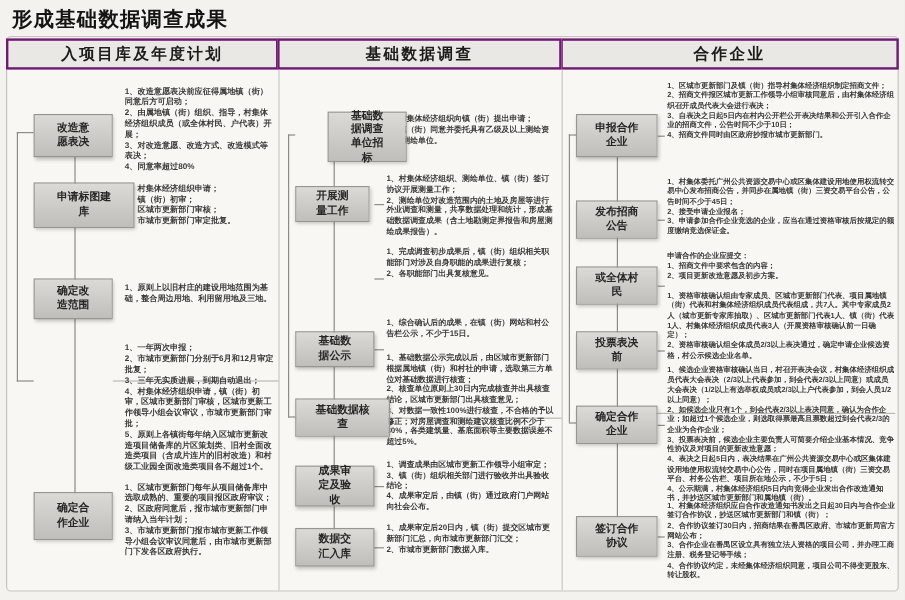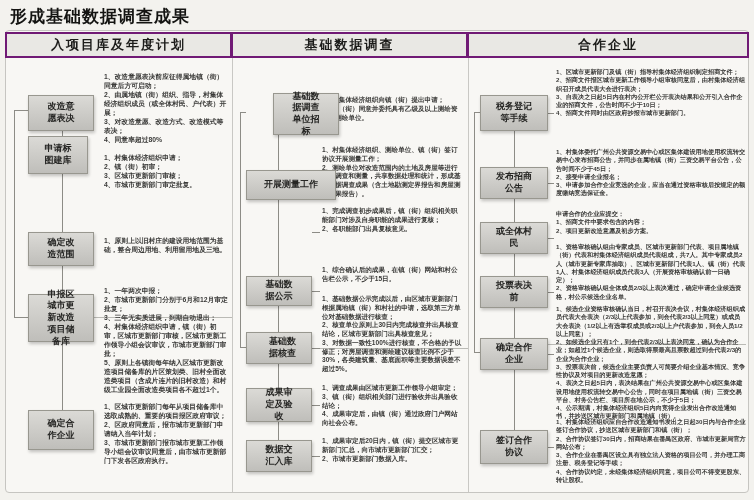--- a/index.html
+++ b/index.html
@@ -49,30 +49,29 @@
   <div class="hl" style="left:14px;top:110px;width:14px;"></div>
   <div class="hl" style="left:14px;top:317px;width:14px;"></div>
   <div class="hl faint" style="left:94px;top:317px;width:138px;"></div>
 
   <div class="box" style="left:28px;top:95px;width:66px;height:36px;">改造意愿表决</div>
   <div class="desc d-l" style="top:72px;">1、改造意愿表决前应征得属地镇（街）同意后方可启动；
 2、由属地镇（街）组织、指导，村集体经济组织成员（或全体村民、户代表）开展；
 3、对改造意愿、改造方式、改造模式等表决；
 4、同意率超过80%</div>
 
-  <div class="box" style="left:28px;top:136px;width:60px;height:38px;">申请标图建库</div>
+  <div class="box" style="left:28px;top:152px;width:84px;height:38px;">申请标图建库</div>
   <div class="desc d-l" style="top:153px;">1、村集体经济组织申请；
 2、镇（街）初审；
 3、区城市更新部门审核；
 4、市城市更新部门审定批复。</div>
 
   <div class="box" style="left:28px;top:232px;width:66px;height:34px;">确定改造范围</div>
   <div class="desc d-l" style="top:236px;">1、原则上以旧村庄的建设用地范围为基础，整合周边用地、利用留用地及三地。</div>
 
-  <div class="box" style="left:28px;top:294px;width:66px;height:48px;">申报区城市更新改造项目储备库</div>
   <div class="desc d-l" style="top:286px;">1、一年两次申报；
 2、市城市更新部门分别于6月和12月审定批复；
 3、三年无实质进展，到期自动退出；
 4、村集体经济组织申请，镇（街）初审，区城市更新部门审核，区城市更新工作领导小组会议审议，市城市更新部门审批；
 5、原则上各镇街每年纳入区城市更新改造项目储备库的片区策划类、旧村全面改造类项目（含成片连片的旧村改造）和村级工业园全面改造类项目各不超过1个。</div>
 
   <div class="box" style="left:28px;top:410px;width:66px;height:40px;">确定合作企业</div>
   <div class="desc d-l" style="top:402px;">1、区城市更新部门每年从项目储备库中选取成熟的、重要的项目报区政府审议；
 2、区政府同意后，报市城市更新部门申请纳入当年计划；
 3、市城市更新部门报市城市更新工作领导小组会议审议同意后，由市城市更新部门下发各区政府执行。</div>
@@ -81,34 +80,34 @@
   <div class="vl" style="left:240px;top:112px;height:236px;"></div>
   <div class="hl" style="left:240px;top:112px;width:6px;"></div>
   <div class="hl" style="left:240px;top:347px;width:6px;"></div>
   <div class="hl faint" style="left:246px;top:348px;width:222px;"></div>
 
   <div class="box" style="left:253px;top:93px;width:66px;height:42px;margin-left:20px;">基础数据调查单位招标</div>
   <div class="hl" style="left:312px;top:114px;width:8px;"></div>
   <div class="desc d-m" style="top:96px;">1、村集体经济组织向镇（街）提出申请；
 2、镇（街）同意并委托具有乙级及以上测绘资质的测绘单位。</div>
 
-  <div class="box" style="left:246px;top:170px;width:90px;height:30px;">开展测量工作</div>
+  <div class="box" style="left:246px;top:155px;width:62px;height:30px;">开展测量工作</div>
   <div class="hl" style="left:312px;top:170px;width:8px;"></div>
   <div class="desc d-m" style="top:146px;">1、村集体经济组织、测绘单位、镇（街）签订协议开展测量工作；
 2、测绘单位对改造范围内的土地及房屋等进行外业调查和测量，共享数据处理和统计，形成基础数据调查成果（含土地勘测定界报告和房屋测绘成果报告）。</div>
 
   <div class="hl" style="left:312px;top:232px;width:8px;"></div>
   <div class="desc d-m" style="top:207px;">1、完成调查初步成果后，镇（街）组织相关职能部门对涉及自身职能的成果进行复核；
 2、各职能部门出具复核意见。</div>
 
   <div class="box" style="left:246px;top:276px;width:66px;height:30px;">基础数据公示</div>
   <div class="hl" style="left:312px;top:291px;width:8px;"></div>
   <div class="desc d-m" style="top:266px;">1、综合确认后的成果，在镇（街）网站和村公告栏公示，不少于15日。</div>
 
-  <div class="box" style="left:246px;top:332px;width:66px;height:32px;text-align:right;">基础数据核查</div>
+  <div class="box" style="left:246px;top:332px;width:79px;height:32px;">基础数据核查</div>
   <div class="hl" style="left:312px;top:348px;width:8px;"></div>
   <div class="desc d-m" style="top:295px;">1、基础数据公示完成以后，由区城市更新部门根据属地镇（街）和村社的申请，选取第三方单位对基础数据进行核查；
 2、核查单位原则上30日内完成核查并出具核查结论，区城市更新部门出具核查意见；
 3、对数据一致性100%进行核查，不合格的予以修正；对房屋调查和测绘建议核查比例不少于30%，各类建筑量、基底面积等主要数据误差不超过5%。</div>
 
   <div class="box" style="left:246px;top:388px;width:66px;height:34px;">成果审定及验收</div>
   <div class="hl" style="left:312px;top:405px;width:8px;"></div>
   <div class="desc d-m" style="top:384px;">1、调查成果由区城市更新工作领导小组审定；
 3、镇（街）组织相关部门进行验收并出具验收结论；
 4、成果审定后，由镇（街）通过政府门户网站向社会公布。</div>
@@ -117,21 +116,21 @@
   <div class="hl" style="left:312px;top:456px;width:8px;"></div>
   <div class="desc d-m" style="top:437px;">1、成果审定后20日内，镇（街）提交区城市更新部门汇总，向市城市更新部门汇交；
 2、市城市更新部门数据入库。</div>
 
   <div class="vl" style="left:514px;top:114px;height:330px;"></div>
   <div class="vl" style="left:474px;top:112px;height:240px;"></div>
   <div class="hl" style="left:474px;top:112px;width:6px;"></div>
   <div class="hl" style="left:474px;top:352px;width:6px;"></div>
   <div class="hl faint" style="left:480px;top:344px;width:266px;"></div>
 
-  <div class="box" style="left:480px;top:95px;width:68px;height:36px;">税务登记等手续</div>
+  <div class="box" style="left:480px;top:95px;width:68px;height:36px;">申报合作企业</div>
   <div class="hl" style="left:548px;top:113px;width:6px;"></div>
   <div class="desc d-r" style="top:68px;">1、区城市更新部门及镇（街）指导村集体经济组织制定招商文件；
 2、招商文件报区城市更新工作领导小组审核同意后，由村集体经济组织召开成员代表大会进行表决；
 3、自表决之日起5日内在村内公开栏公开表决结果和公开引入合作企业的招商文件，公告时间不少于10日；
 4、招商文件同时由区政府抄报市城市更新部门。</div>
 
   <div class="box" style="left:480px;top:167px;width:68px;height:32px;">发布招商公告</div>
   <div class="hl" style="left:548px;top:183px;width:6px;"></div>
   <div class="desc d-r" style="top:148px;">1、村集体委托广州公共资源交易中心或区集体建设用地使用权流转交易中心发布招商公告，并同步在属地镇（街）三资交易平台公告，公告时间不少于45日；
 2、接受申请企业报名；

